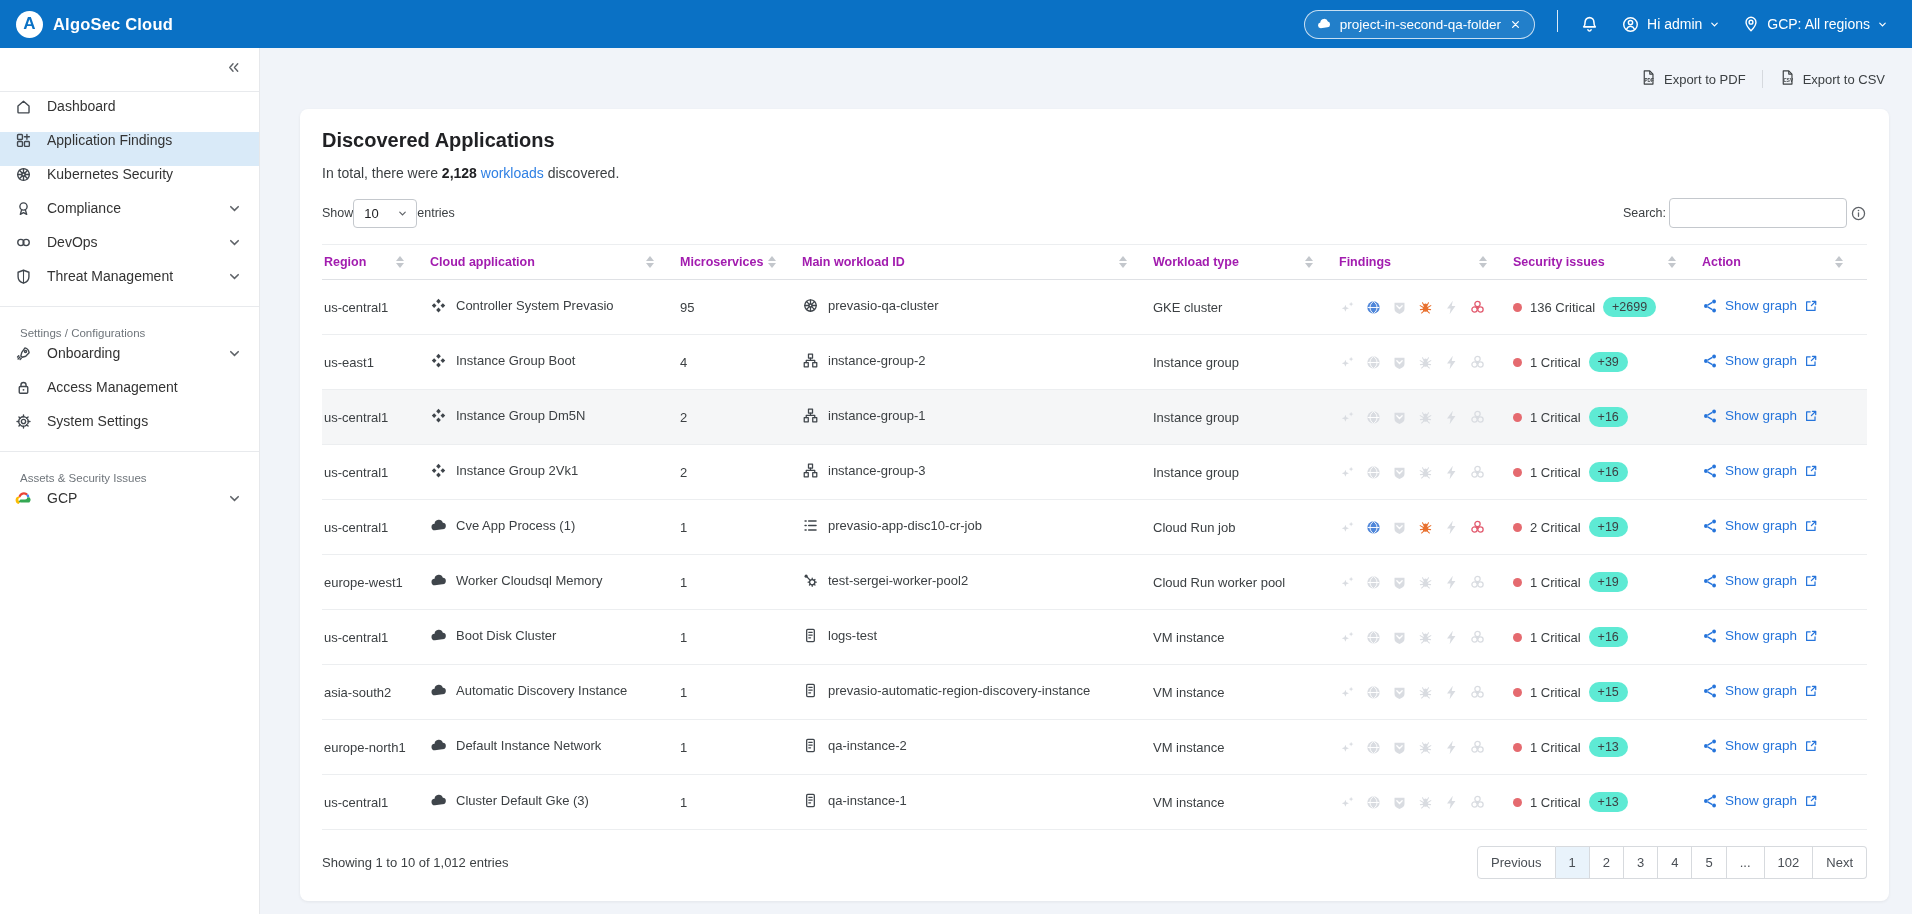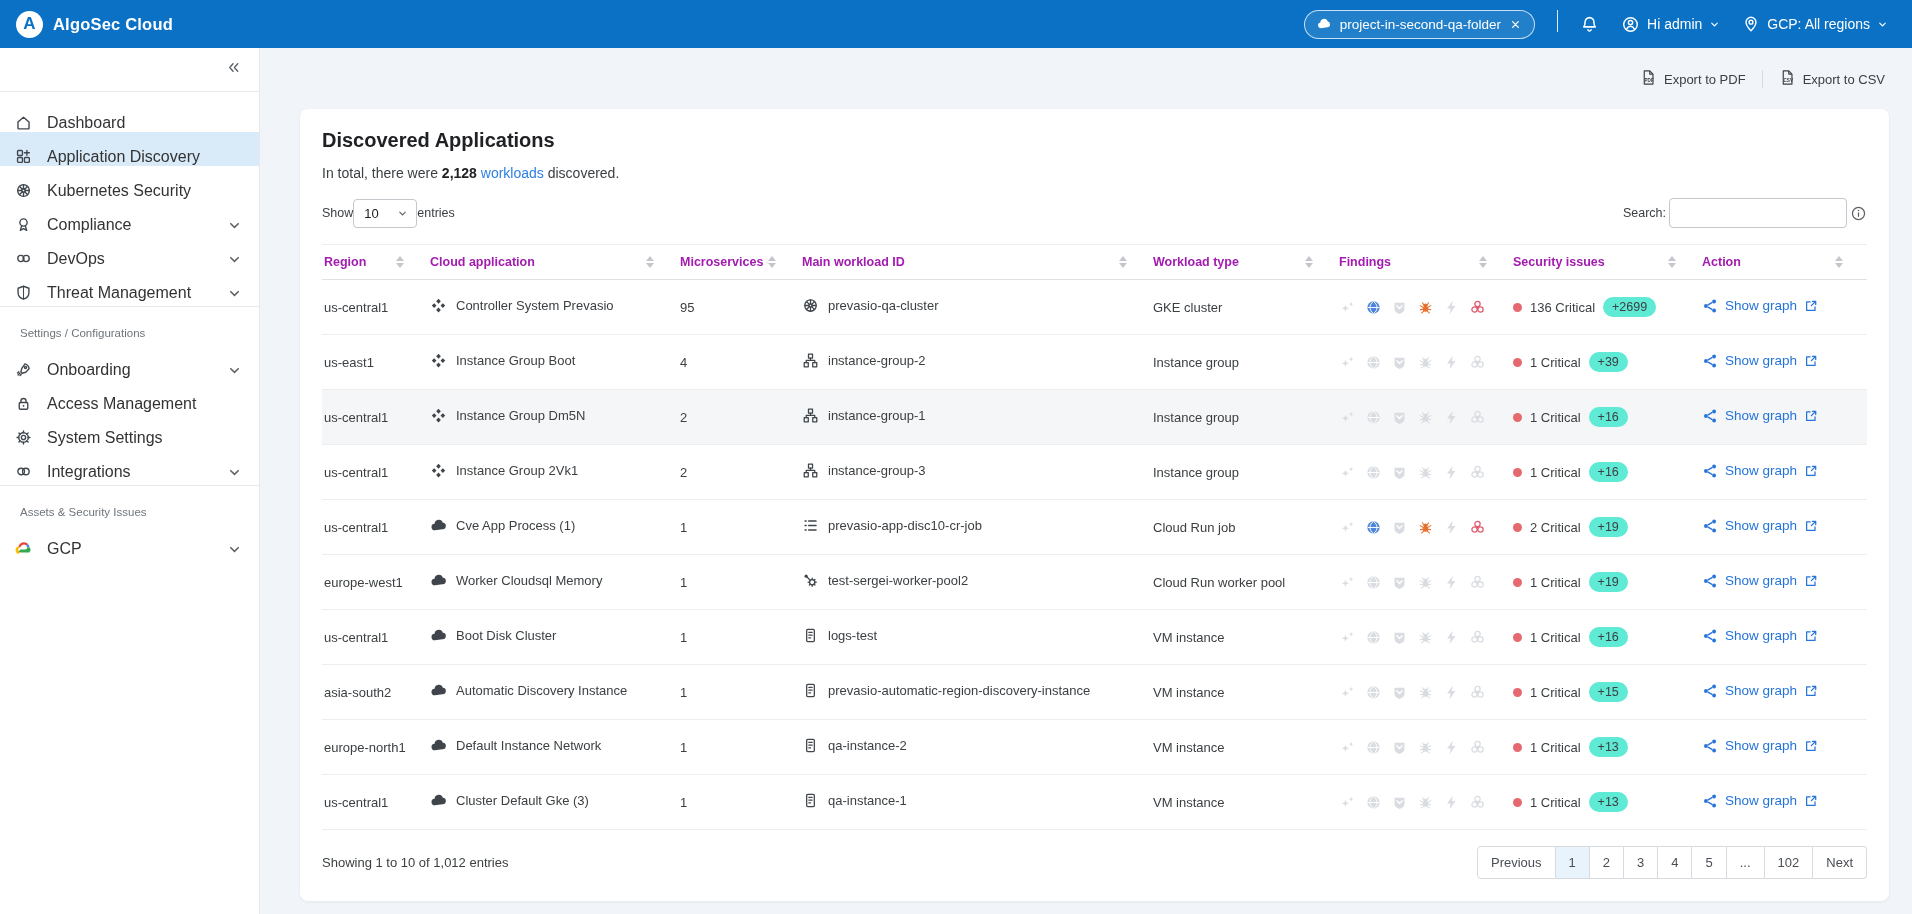--- a/index.html
+++ b/index.html
@@ -23,22 +23,22 @@
   .topbar svg { display:block; }
 
   
   .app { display:flex; height:866px; }
   .sidebar { width:260px; background:#fff; border-right:1px solid #e6e8eb; padding-top:8px;
     flex:none; }
   .collapse-row { display:flex; justify-content:flex-end; padding:4px 18px 8px 0; }
   .collapse-btn { color:#5f6368; cursor:pointer; }
   .side-divider { height:1px; background:#e8eaed; margin:4px 0 6px 0; }
   .section-label { font-size:11.5px; color:#6f757b; padding:14px 0 6px 20px; }
-  .nav-item { display:flex; align-items:flex-end; gap:14px; height:34px; padding:0 16px 0 15px;
-    font-size:16px; color:#333; cursor:pointer; }
+  .nav-item { display:flex; align-items:flex-start; gap:14px; height:34px; padding:0 16px 0 15px;
+    font-size:14px; color:#333; cursor:pointer; }
   .nav-item .icon { width:18px; height:18px; color:#41474e; flex:none; display:flex; }
   .nav-item .chev { margin-left:auto; color:#5f6368; display:flex; }
   .nav-item.active { background:#d9eaf8; }
   .nav-item svg { width:17px; height:17px; }
 
   .main { flex:1; padding:0 28px 0 40px; }
 
   
   .export-row { display:flex; justify-content:flex-end; align-items:center; gap:16px;
     padding:18px 4px 0 0; height:44px; }
@@ -196,21 +196,21 @@
         </div>
         <div class="nav-item active">
           <span class="icon">
             <svg viewBox="0 0 16 16" fill="none" stroke="currentColor" stroke-width="1.3" stroke-linecap="round" stroke-linejoin="round">
               <rect x="2.4" y="2.4" width="4.6" height="4.6" rx="0.8"></rect>
               <rect x="2.4" y="8.9" width="4.6" height="4.6" rx="0.8"></rect>
               <rect x="8.9" y="8.9" width="4.6" height="4.6" rx="0.8"></rect>
               <path d="M11.2 2.2v4.6M8.9 4.5h4.6"></path>
             </svg>
           </span>
-          <span>Application Discovery</span>
+          <span>Application Findings</span>
         </div>
         <div class="nav-item">
           <span class="icon">
             <svg viewBox="0 0 16 16" fill="none" stroke="currentColor" stroke-width="1.3" stroke-linecap="round" stroke-linejoin="round">
               <circle cx="8" cy="8" r="5.5"></circle>
               <circle cx="8" cy="8" r="1.6"></circle>
               <path d="M8 2.5v3.9M8 9.6v3.9M2.5 8h3.9M9.6 8h3.9M4.1 4.1l2.8 2.8M9.1 9.1l2.8 2.8M11.9 4.1 9.1 6.9M6.9 9.1l-2.8 2.8"></path>
             </svg>
           </span>
           <span>Kubernetes Security</span>
@@ -286,34 +286,20 @@
         </div>
         <div class="nav-item">
           <span class="icon">
             <svg viewBox="0 0 16 16" fill="none" stroke="currentColor" stroke-width="1.3" stroke-linecap="round" stroke-linejoin="round">
               <circle cx="8" cy="8" r="2"></circle>
               <path d="M8 1.9v1.8M8 12.3v1.8M1.9 8h1.8M12.3 8h1.8M3.7 3.7 5 5M11 11l1.3 1.3M12.3 3.7 11 5M5 11l-1.3 1.3"></path>
               <circle cx="8" cy="8" r="4.5" stroke-dasharray="2.1 1.5"></circle>
             </svg>
           </span>
           <span>System Settings</span>
-        </div>
-        <div class="nav-item">
-          <span class="icon">
-            <svg viewBox="0 0 16 16" fill="none" stroke="currentColor" stroke-width="1.3" stroke-linecap="round" stroke-linejoin="round">
-              <circle cx="5.8" cy="8" r="3.1"></circle>
-              <circle cx="10.2" cy="8" r="3.1"></circle>
-            </svg>
-          </span>
-          <span>Integrations</span>
-          <span class="chev">
-            <svg width="12" height="12" viewBox="0 0 16 16" fill="none" stroke="currentColor" stroke-width="1.5" stroke-linecap="round">
-              <path d="M4.5 6.3 8 9.8l3.5-3.5"></path>
-            </svg>
-          </span>
         </div>
         <div class="side-divider"></div>
         <div class="section-label">Assets &amp; Security Issues</div>
         <div class="nav-item">
           <span class="icon">
             <svg viewBox="0 0 16 16">
               <path fill="#EA4335" d="M5.1 6.9a3.3 3.3 0 0 1 5.5-1.7l1.6-1.5a5.4 5.4 0 0 0-9 2.4z"></path>
               <path fill="#FBBC05" d="M3.2 6.1a3.6 3.6 0 0 0 .2 7l1.7-2A1.8 1.8 0 0 1 5.2 7z"></path>
               <path fill="#4285F4" d="M12.2 3.7l-1.6 1.5c.5.5.9 1.1.9 1.8l2-.1a4 4 0 0 0-1.3-3.2z"></path>
               <path fill="#34A853" d="M13.5 6.9l-2 .1a2 2 0 0 1-2 2H5.1l-1.7 2c.7.4 1.5.7 2.4.7h7.7a3.4 3.4 0 0 0 0-4.8z"></path>

